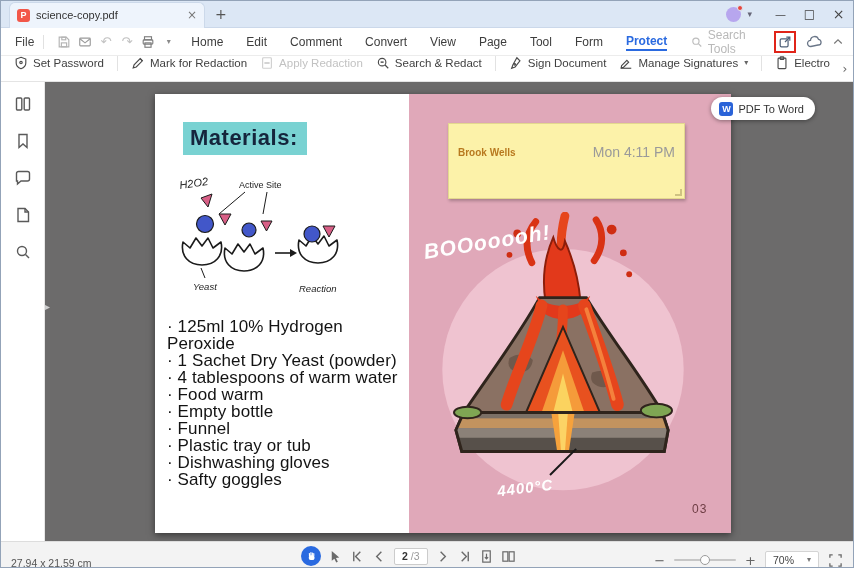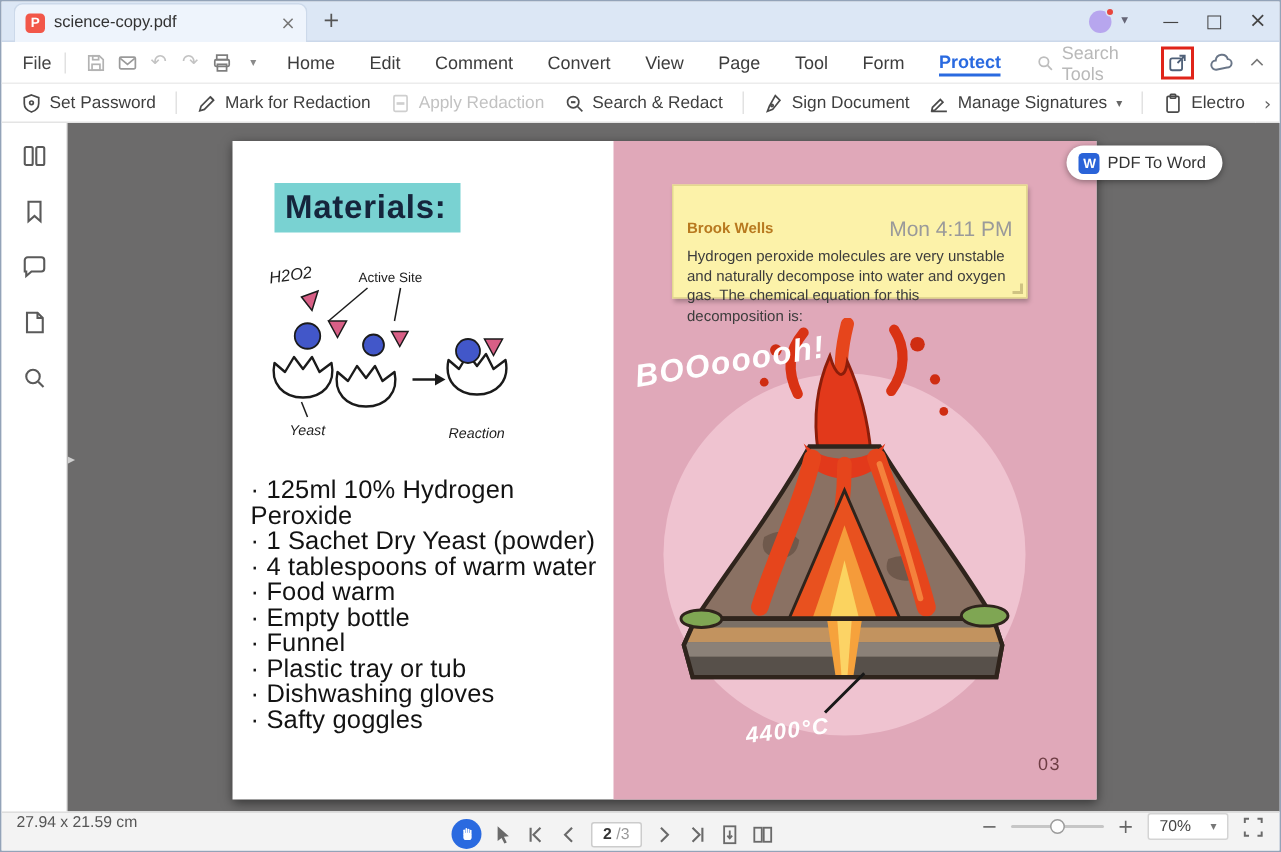--- a/index.html
+++ b/index.html
@@ -32,21 +32,21 @@
   .g-undo,.g-redo{font-size:13px;color:#c3c3c3}
   .g-caret{font-size:8px;color:#8a8a8a}
   .menu-tabs{display:flex;gap:23px;margin-left:12px;color:#3d3d3d}
   .menu-tabs span{height:18px;display:inline-flex;align-items:center;cursor:default}
   .menu-tabs span.active{color:#2a6ae0;border-bottom:2px solid #2a6ae0;font-weight:bold}
   .search-tools{margin-left:24px;display:flex;align-items:center;gap:5px;color:#b9b9b9}
   .mb-right{margin-left:auto;margin-right:9px;display:flex;align-items:center;gap:10px}
   .share-box{width:22px;height:22px;border:2px solid #e02419;display:flex;align-items:center;justify-content:center}
 
   
-  .ribbon{position:absolute;left:0;top:55px;right:0;height:26px;background:#fff;border-bottom:1px solid #e4e4e4;display:flex;align-items:center;gap:13px;padding-left:13px;overflow:hidden;font-size:11.5px;color:#3f3f3f;white-space:nowrap}
+  .ribbon{position:absolute;left:0;top:55px;right:0;height:26px;background:#fff;border-bottom:1px solid #e4e4e4;display:flex;align-items:flex-start;gap:13px;padding-left:13px;overflow:hidden;font-size:11.5px;color:#3f3f3f;white-space:nowrap}
   .ritem{display:flex;align-items:center;gap:5px;flex:none}
   .ritem svg{width:14px;height:14px;flex:none}
   .ritem.disabled{color:#c2c2c2}
   .rsep{width:1px;height:15px;background:#e2e2e2;flex:none}
   .ritem .mcaret{font-size:8px;color:#666;margin-left:1px}
   .ribbon-more{position:absolute;right:0;top:55px;width:16px;height:26px;background:#fff;display:flex;align-items:center;justify-content:center;font-size:12px;color:#666;border-bottom:1px solid #e4e4e4}
 
   
   .body{position:absolute;left:0;top:81px;width:854px;height:459px;display:flex}
   .sidebar{width:44px;background:#fff;border-right:1px solid #e7e7e7;display:flex;flex-direction:column;align-items:center;padding-top:13px;gap:19px;flex:none}
@@ -74,21 +74,21 @@
   .boom{position:absolute;left:14px;top:136px;color:#fff;font-size:21px;font-weight:bold;font-style:italic;letter-spacing:1px;transform:rotate(-9deg)}
   .volcano{position:absolute;left:8px;top:118px}
   .temp{position:absolute;left:88px;top:385px;color:#fff;font-size:15px;font-weight:bold;font-style:italic;transform:rotate(-7deg);letter-spacing:1px}
   .temp-line{position:absolute;left:141px;top:380px;width:37px;height:2px;background:#181818;transform:rotate(-45deg);transform-origin:left center}
   .pagenum{position:absolute;left:283px;top:408px;color:#6e3d44;font-size:12px;font-weight:normal;letter-spacing:1px}
 
   .pdf2word{position:absolute;right:40px;top:15px;height:23px;background:#fff;border-radius:13px;display:flex;align-items:center;gap:5px;padding:0 11px 0 8px;box-shadow:0 1px 4px rgba(0,0,0,.4);font-size:11px;color:#333}
   .w-badge{width:14px;height:14px;border-radius:3px;background:#2a63d8;color:#fff;font-size:9px;font-weight:bold;display:flex;align-items:center;justify-content:center}
 
   
-  .statusbar{position:absolute;left:0;top:540px;right:0;height:28px;background:#f3f3f3;border-top:1px solid #ddd;display:flex;align-items:flex-start;padding:0 10px;font-size:10.5px;color:#555}
+  .statusbar{position:absolute;left:0;top:540px;right:0;height:28px;background:#f3f3f3;border-top:1px solid #ddd;display:flex;align-items:flex-end;padding:0 10px;font-size:10.5px;color:#555}
   .sb-center{position:absolute;left:300px;top:0;height:28px;display:flex;align-items:center;gap:7px}
   .hand-tool{width:20px;height:20px;border-radius:50%;background:#2a6ae0;display:flex;align-items:center;justify-content:center}
   .hand-tool svg{width:13px;height:13px}
   .sb-ico svg{width:15px;height:15px;display:block}
   .pagebox{display:flex;align-items:center;gap:3px;background:#fff;border:1px solid #ccc;border-radius:2px;height:17px;padding:0 7px}
   .pagebox .cur{color:#333;font-weight:bold}
   .pagebox .tot{color:#999}
   .sb-right{margin-left:auto;display:flex;align-items:center;gap:9px}
   .zoom-glyph{font-size:13px;color:#666}
   .slider{position:relative;width:62px;height:2px;background:#c6c6c6;border-radius:1px}
@@ -359,21 +359,20 @@
             <path d="M48 206 L252 206 L258 224 L254 246 L46 246 L40 224 Z" fill="none" stroke="#2f241c" stroke-width="3"></path>
             <ellipse cx="52" cy="206" rx="14" ry="6" fill="#7fa653" stroke="#2f241c" stroke-width="2"></ellipse>
             <ellipse cx="246" cy="204" rx="16" ry="7" fill="#7fa653" stroke="#2f241c" stroke-width="2"></ellipse>
           </svg>
 
           <div class="note">
             <div class="note-head">
               <span class="note-author">Brook Wells</span>
               <span class="note-time">Mon 4:11 PM</span>
             </div>
-            <div class="note-body">Hydrogen peroxide molecules are very unstable and naturally decompose into water and oxygen gas. The chemical equation for this decomposition is:</div>
             <span class="note-resize"></span>
           </div>
 
           <span class="boom">BOOooooh!</span>
           <span class="temp">4400°C</span>
           <span class="temp-line"></span>
           <span class="pagenum">03</span>
         </div>
       </div>
 

